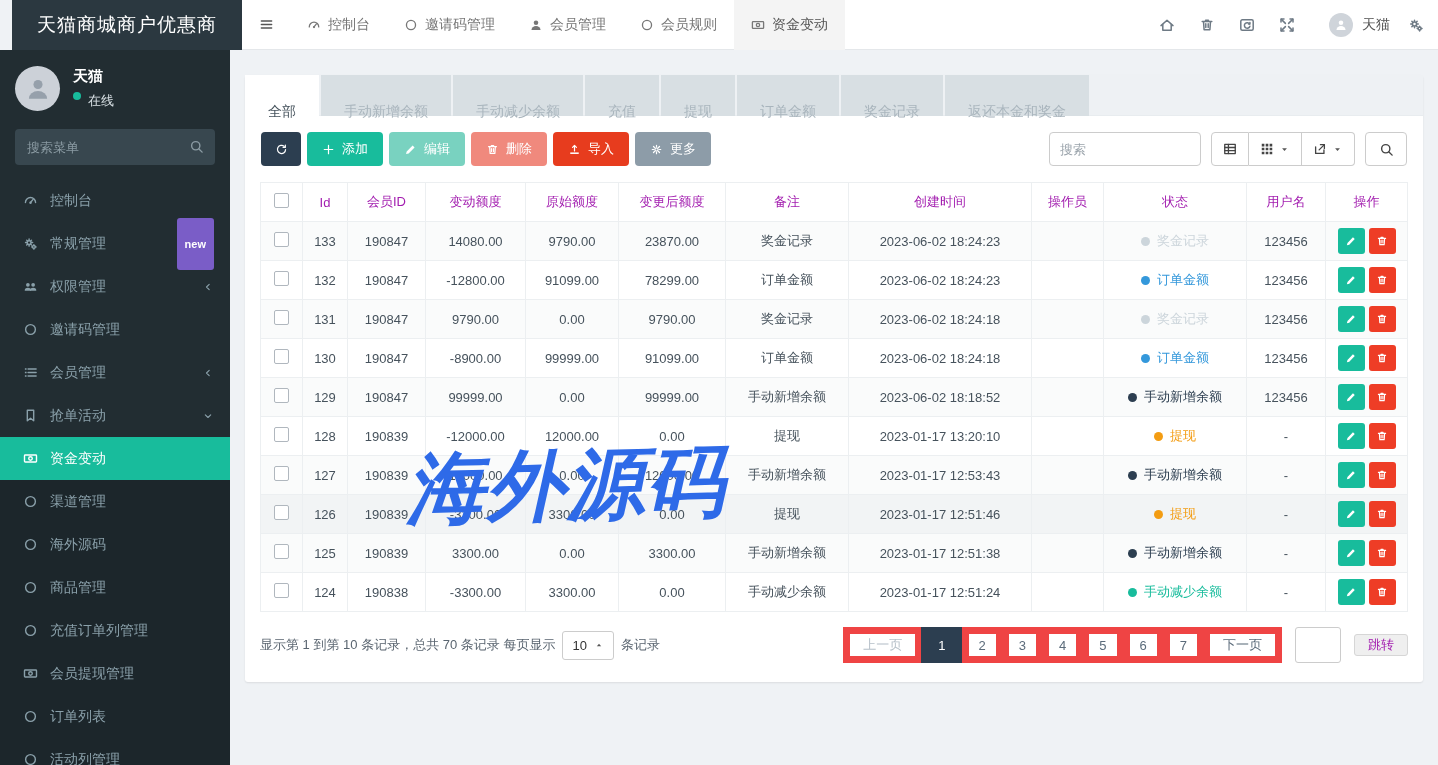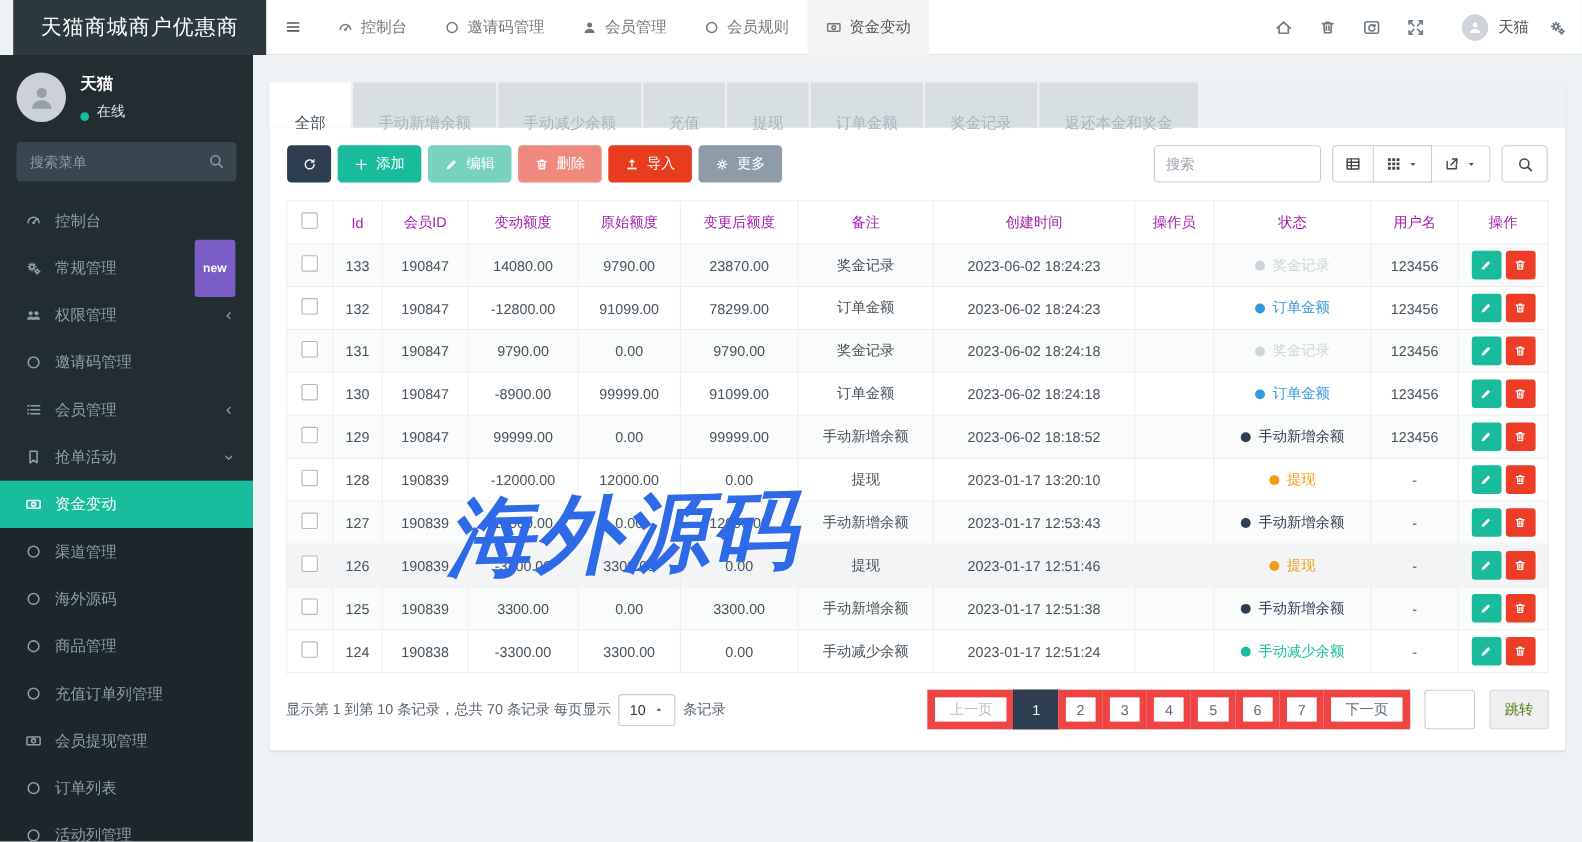--- a/index.html
+++ b/index.html
@@ -27,21 +27,21 @@
   .navatar{width:24px;height:24px;border-radius:50%;background:#cfd4da;color:#fff;
     display:flex;align-items:center;justify-content:center;font-size:14px;margin-left:10px}
   .uname{font-size:14px;color:#555;margin:0 6px 0 9px}
 
   
   .sidebar{position:absolute;top:50px;left:0;width:230px;bottom:0;background:#222d32;overflow:hidden;z-index:20}
   .spanel{display:flex;gap:13px;padding:16px 15px 14px;align-items:center}
   .savatar{width:45px;height:45px;border-radius:50%;background:#ccd1d8;display:flex;
     align-items:center;justify-content:center;color:#96a0ab;font-size:28px}
   .sname{color:#fff;font-size:15px;margin-bottom:6px;font-weight:bold}
-  .sstatus{color:#d9e1e5;font-size:13px;display:flex;align-items:flex-end;gap:7px}
+  .sstatus{color:#d9e1e5;font-size:13px;display:flex;align-items:flex-start;gap:7px}
   .sdot{width:8px;height:8px;border-radius:50%;background:#18bc9c;display:inline-block}
   .ssearch{margin:4px 15px 14px;position:relative}
   .ssearch input{width:100%;height:36px;background:#38474f;border:none;border-radius:4px;
     color:#cfd8dc;padding:0 34px 0 12px;font-size:13px;outline:none}
   .ssearch input::placeholder{color:#8b9ba3}
   .ssearch .ico{position:absolute;right:11px;top:10px;color:#8b9ba3;font-size:15px}
   .smenu-item{display:flex;align-items:center;gap:11px;height:43px;padding:0 16px 0 22px;
     color:#8aa0aa;font-size:14px;cursor:pointer}
   .smenu-item .ico{font-size:15px;width:17px;flex:0 0 17px}
   .smenu-item .chev{font-size:12px;width:12px;flex:0 0 12px}
@@ -104,22 +104,22 @@
     background:#fff;padding:6px 9px;margin:0 7px;color:#333;cursor:pointer}
   .psize .caret{font-size:10px;color:#555}
   .pages{display:flex;margin-left:auto}
   .page{min-width:34px;height:36px;display:inline-flex;align-items:center;justify-content:center;
     border:7px solid #ef4444;background:#fff;color:#5b6b7a;padding:0 10px;cursor:pointer;
     margin-left:-1px;font-size:13px}
   .page.prev{color:#b7c1c9;padding:0 13px}
   .page.next{padding:0 13px}
   .page.active{background:#2c3e50;border-color:#2c3e50;color:#fff}
   .jump-input{width:46px;height:36px;border:1px solid #ccc;border-radius:3px;margin-left:13px;outline:none}
-  .jump-btn{height:36px;padding:0 13px;background:#efefef;border:1px solid #d6d6d6;border-radius:3px;
-    color:#4d7c0f;margin-left:13px;cursor:pointer;font-size:13px;font-family:inherit}
+  .jump-btn{height:22px;padding:0 13px;background:#efefef;border:1px solid #d6d6d6;border-radius:3px;
+    color:#a21caf;margin-left:13px;cursor:pointer;font-size:13px;font-family:inherit}
 
   .watermark{position:absolute;left:406px;top:434px;font-size:78px;font-weight:bold;font-style:italic;
     font-family:"DejaVu Serif",serif;letter-spacing:2px;transform:rotate(-1.5deg);z-index:40;
     pointer-events:none;white-space:nowrap}
 </style>
 </head>
 <body>
 
 <header class="topbar">
   <div class="brand">天猫商城商户优惠商</div>

